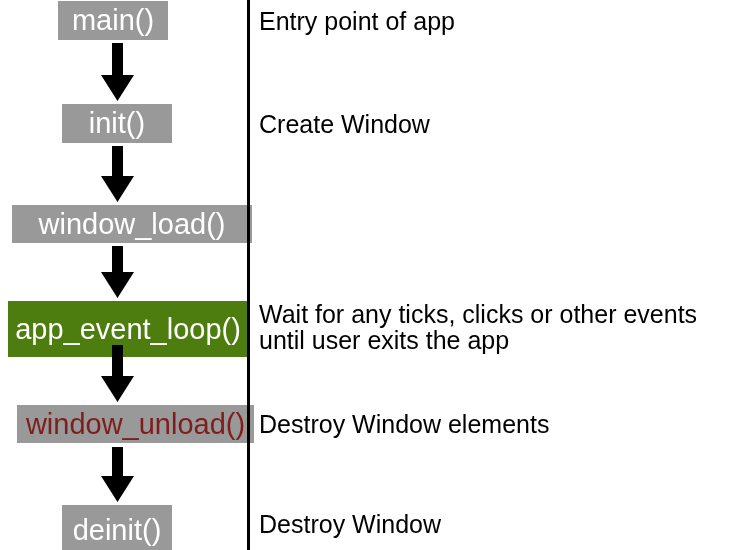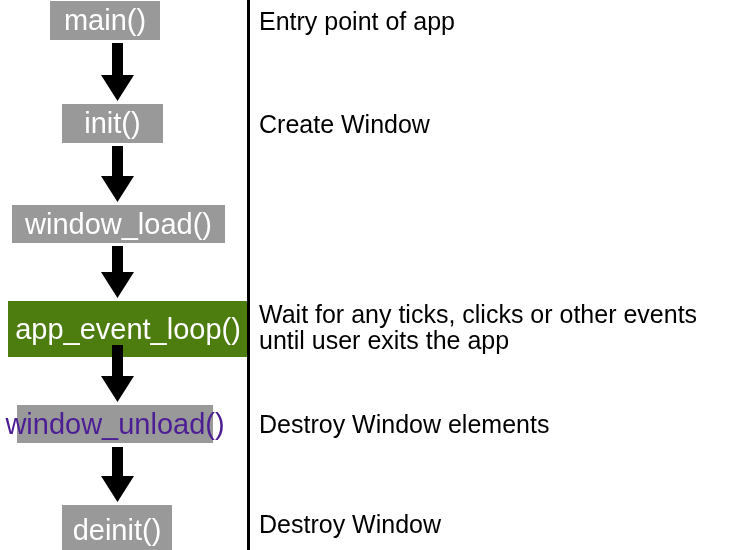--- a/index.html
+++ b/index.html
@@ -59,33 +59,33 @@
     font-size: 25px;
     line-height: 26px;
     white-space: pre-line;
   }
 </style>
 </head>
 <body>
 
 <div id="canvas" style="background: rgb(255, 255, 255);">
 
-  <div class="node-box" id="box-main" style="left: 50px; top: 1px; width: 110px; height: 39px; background: rgb(153, 153, 153); color: rgb(255, 255, 255);">
+  <div class="node-box" id="box-main" style="left: 58px; top: 1px; width: 110px; height: 39px; background: rgb(153, 153, 153); color: rgb(255, 255, 255);">
     <span>main()</span>
   </div>
-  <div class="node-box" id="box-init" style="left: 62px; top: 104px; width: 101px; height: 39px; background: rgb(153, 153, 153); color: rgb(255, 255, 255);">
+  <div class="node-box" id="box-init" style="left: 62px; top: 104px; width: 110px; height: 39px; background: rgb(153, 153, 153); color: rgb(255, 255, 255);">
     <span>init()</span>
   </div>
-  <div class="node-box" id="box-window_load" style="left: 12px; top: 205px; width: 213px; height: 38px; background: rgb(153, 153, 153); color: rgb(255, 255, 255);">
+  <div class="node-box" id="box-window_load" style="left: 12px; top: 205px; width: 240px; height: 38px; background: rgb(153, 153, 153); color: rgb(255, 255, 255);">
     <span>window_load()</span>
   </div>
   <div class="node-box" id="box-app_event_loop" style="left: 8px; top: 301px; width: 240px; height: 56px; background: #4d7c0f; color: rgb(255, 255, 255);">
     <span>app_event_loop()</span>
   </div>
-  <div class="node-box" id="box-window_unload" style="left: 17px; top: 405px; width: 196px; height: 38px; background: rgb(153, 153, 153); color: #4c1d95;">
+  <div class="node-box" id="box-window_unload" style="left: 17px; top: 405px; width: 237px; height: 38px; background: rgb(153, 153, 153); color: #7f1d1d;">
     <span>window_unload()</span>
   </div>
   <div class="node-box" id="box-deinit" style="left: 62px; top: 505px; width: 110px; height: 50px; background: rgb(153, 153, 153); color: rgb(255, 255, 255);">
     <span>deinit()</span>
   </div>
 
   <div class="arrow" id="arrow-0" style="left: 100px; top: 43px; width: 35px; height: 58px;">
       <svg width="35" height="58" viewBox="0 0 35 58">
         <polygon points="12,0 23,0 23,32 34,32 17.5,58 1,32 12,32" fill="#000000"></polygon>
       </svg>

